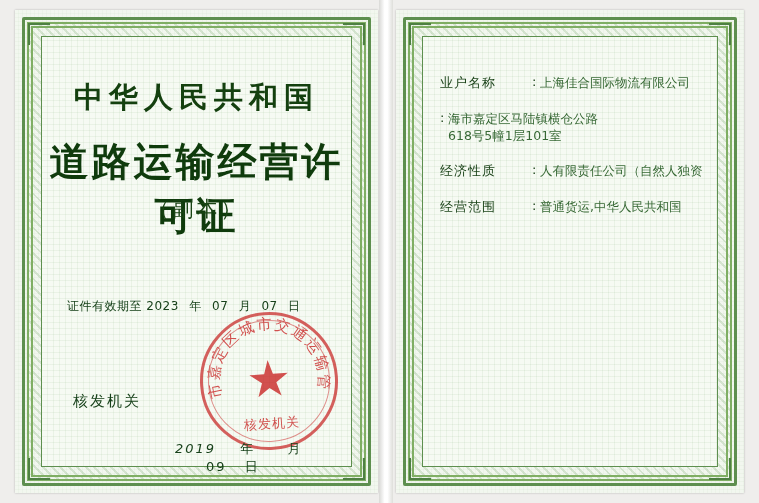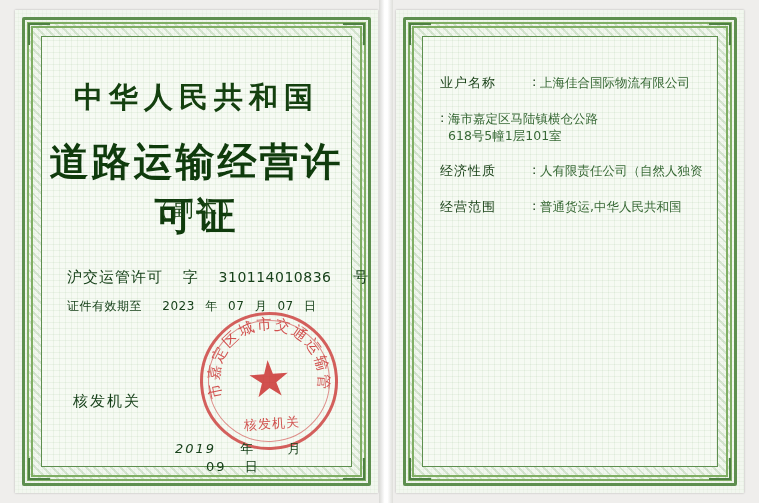--- a/index.html
+++ b/index.html
@@ -133,21 +133,21 @@
     color: #17411a;
     white-space: nowrap;
   }
   .row-license { top: 228px; font-size: 15px; letter-spacing: 1px; }
   .row-license .lic-no {
     font-family: "DejaVu Sans", sans-serif;
     letter-spacing: 0.5px;
     font-size: 14px;
   }
   .row-valid { top: 258px; font-size: 12px; letter-spacing: 0.5px; }
-  .row-valid .valid-date { font-size: 12px; margin-left: 16px; }
+  .row-valid .valid-date { font-size: 12px; }
   .row-issuer {
     position: absolute;
     top: 352px;
     left: 28px;
     font-size: 15px;
     letter-spacing: 2px;
     color: #17411a;
   }
   .row-date {
     position: absolute;
@@ -257,26 +257,20 @@
     <div class="corner tl"></div>
     <div class="corner tr"></div>
     <div class="corner bl"></div>
     <div class="corner br"></div>
 
     <div class="content">
       <div class="title-nation">中华人民共和国</div>
       <div class="title-main">道路运输经营许可证</div>
       <div class="title-sub">（副本）</div>
 
-      <div class="field-row row-license">
-        <span>沪交运管许可</span>
-        <span style="margin:0 14px;">字</span>
-        <span class="lic-no">310114010836</span>
-        <span style="margin-left:16px;">号</span>
-      </div>
 
       <div class="field-row row-valid">
         <span>证件有效期至</span>
         <span class="valid-date">2023</span>
         <span style="margin:0 6px;">年</span>
         <span>07</span>
         <span style="margin:0 6px;">月</span>
         <span>07</span>
         <span style="margin:0 6px;">日</span>
       </div>

